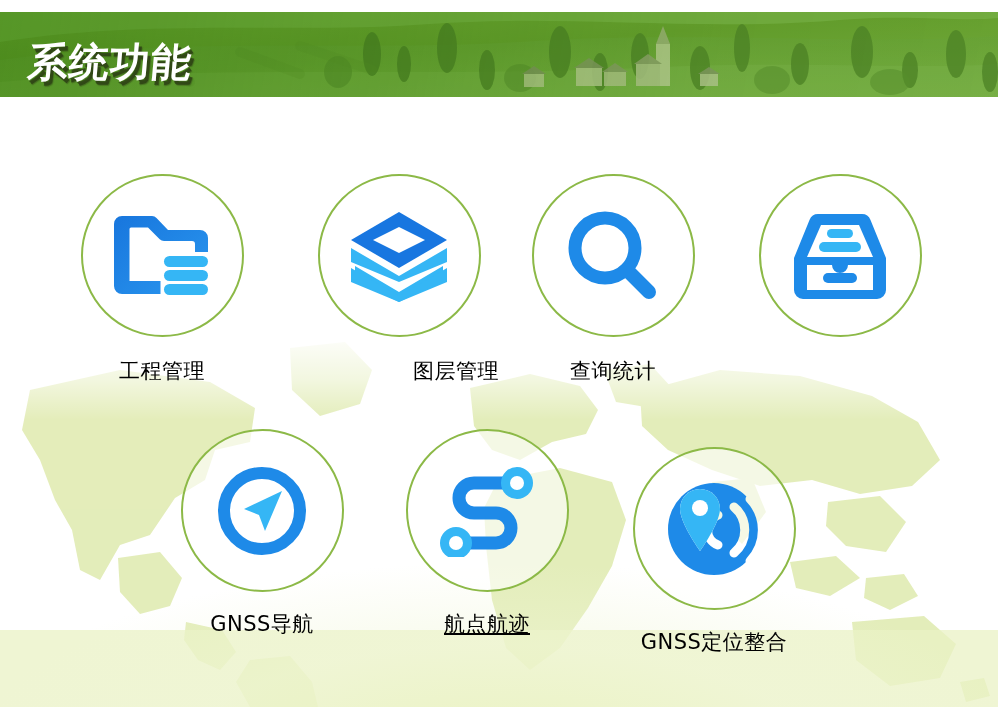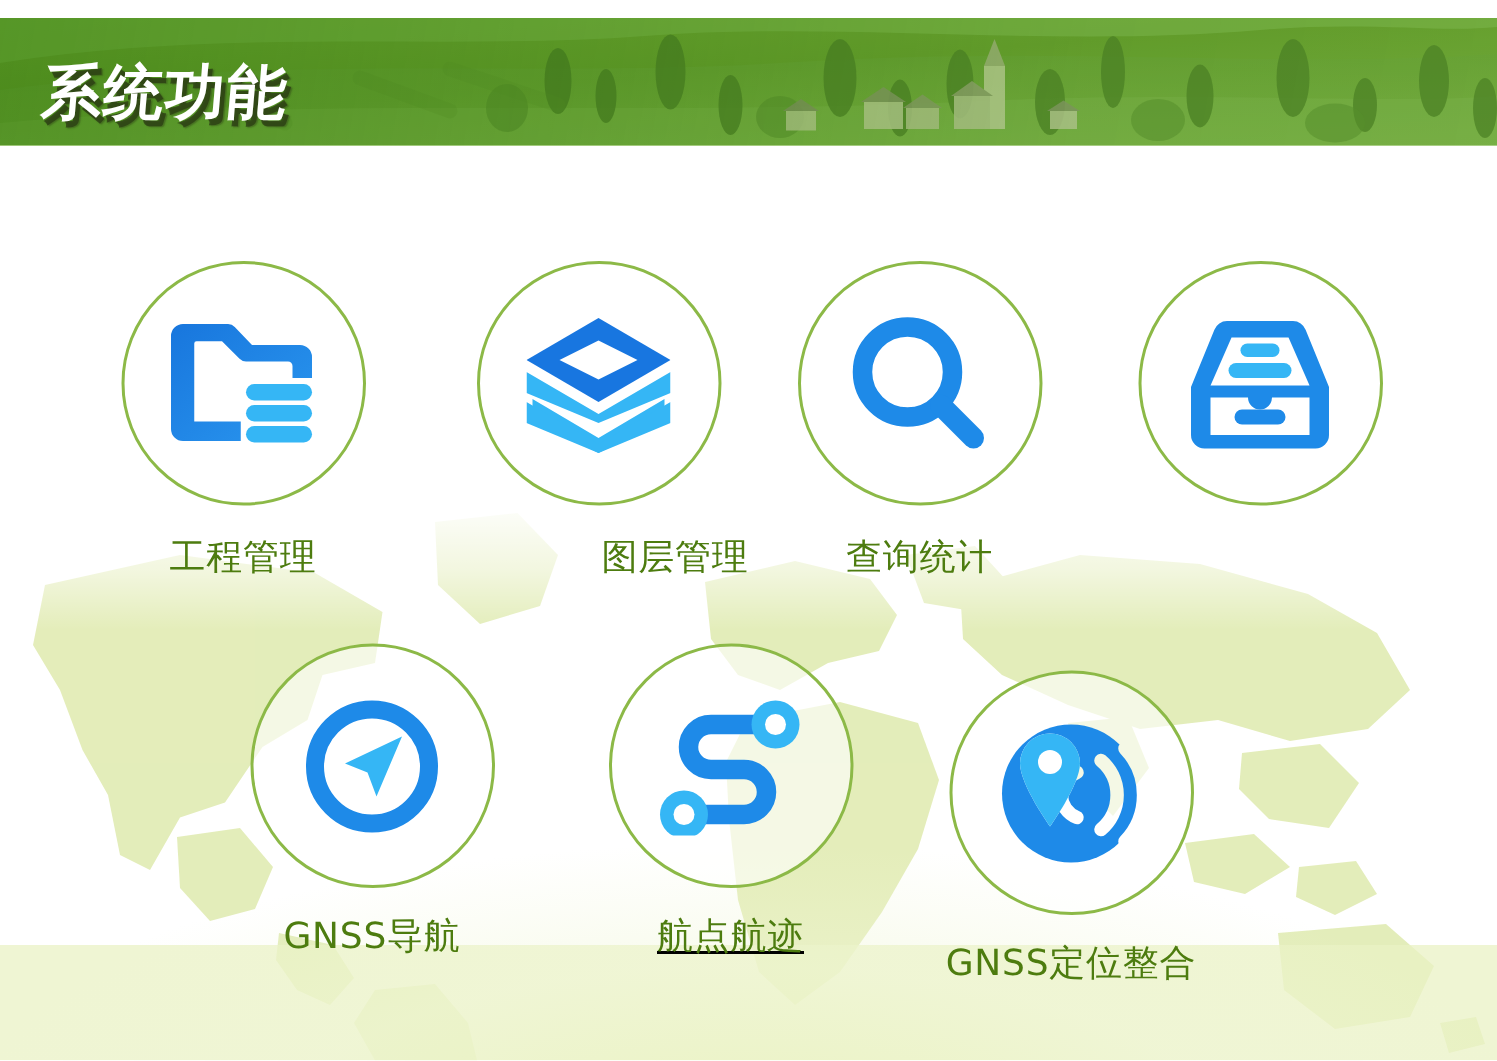--- a/index.html
+++ b/index.html
@@ -87,36 +87,36 @@
     border-radius:50%;
     border:2px solid #8cb947;
     background:rgba(255,255,255,.62);
     display:flex;
     align-items:center;
     justify-content:center;
   }
   .circle svg { display:block; }
   .feature-label {
     margin-top:22px;
-    font-size:24px;
+    font-size:21px;
     line-height:24px;
-    color:#4d7c0f;
+    color:#000000;
     font-family:"DejaVu Sans","Liberation Sans",sans-serif;
     letter-spacing:.5px;
     white-space:nowrap;
   }
   .feature.r2 .feature-label { margin-top:20px; }
 
   
   .f1 { left:62px;  top:174px; }
   .f2 { left:299px; top:174px;text-align:right; }
   .f3 { left:513px; top:174px; }
   .f4 { left:740px; top:174px; }
   
-  .f5 { left:148px; top:429px; }
+  .f5 { left:162px; top:429px; }
   .f6 { left:387px; top:429px;text-decoration:underline; }
   .f7 { left:614px; top:447px; }
 </style>
 </head>
 <body>
 
 <div class="page">
 
   <div class="map-watermark">
     <svg viewBox="0 0 998 377" xmlns="http://www.w3.org/2000/svg" aria-hidden="true">

